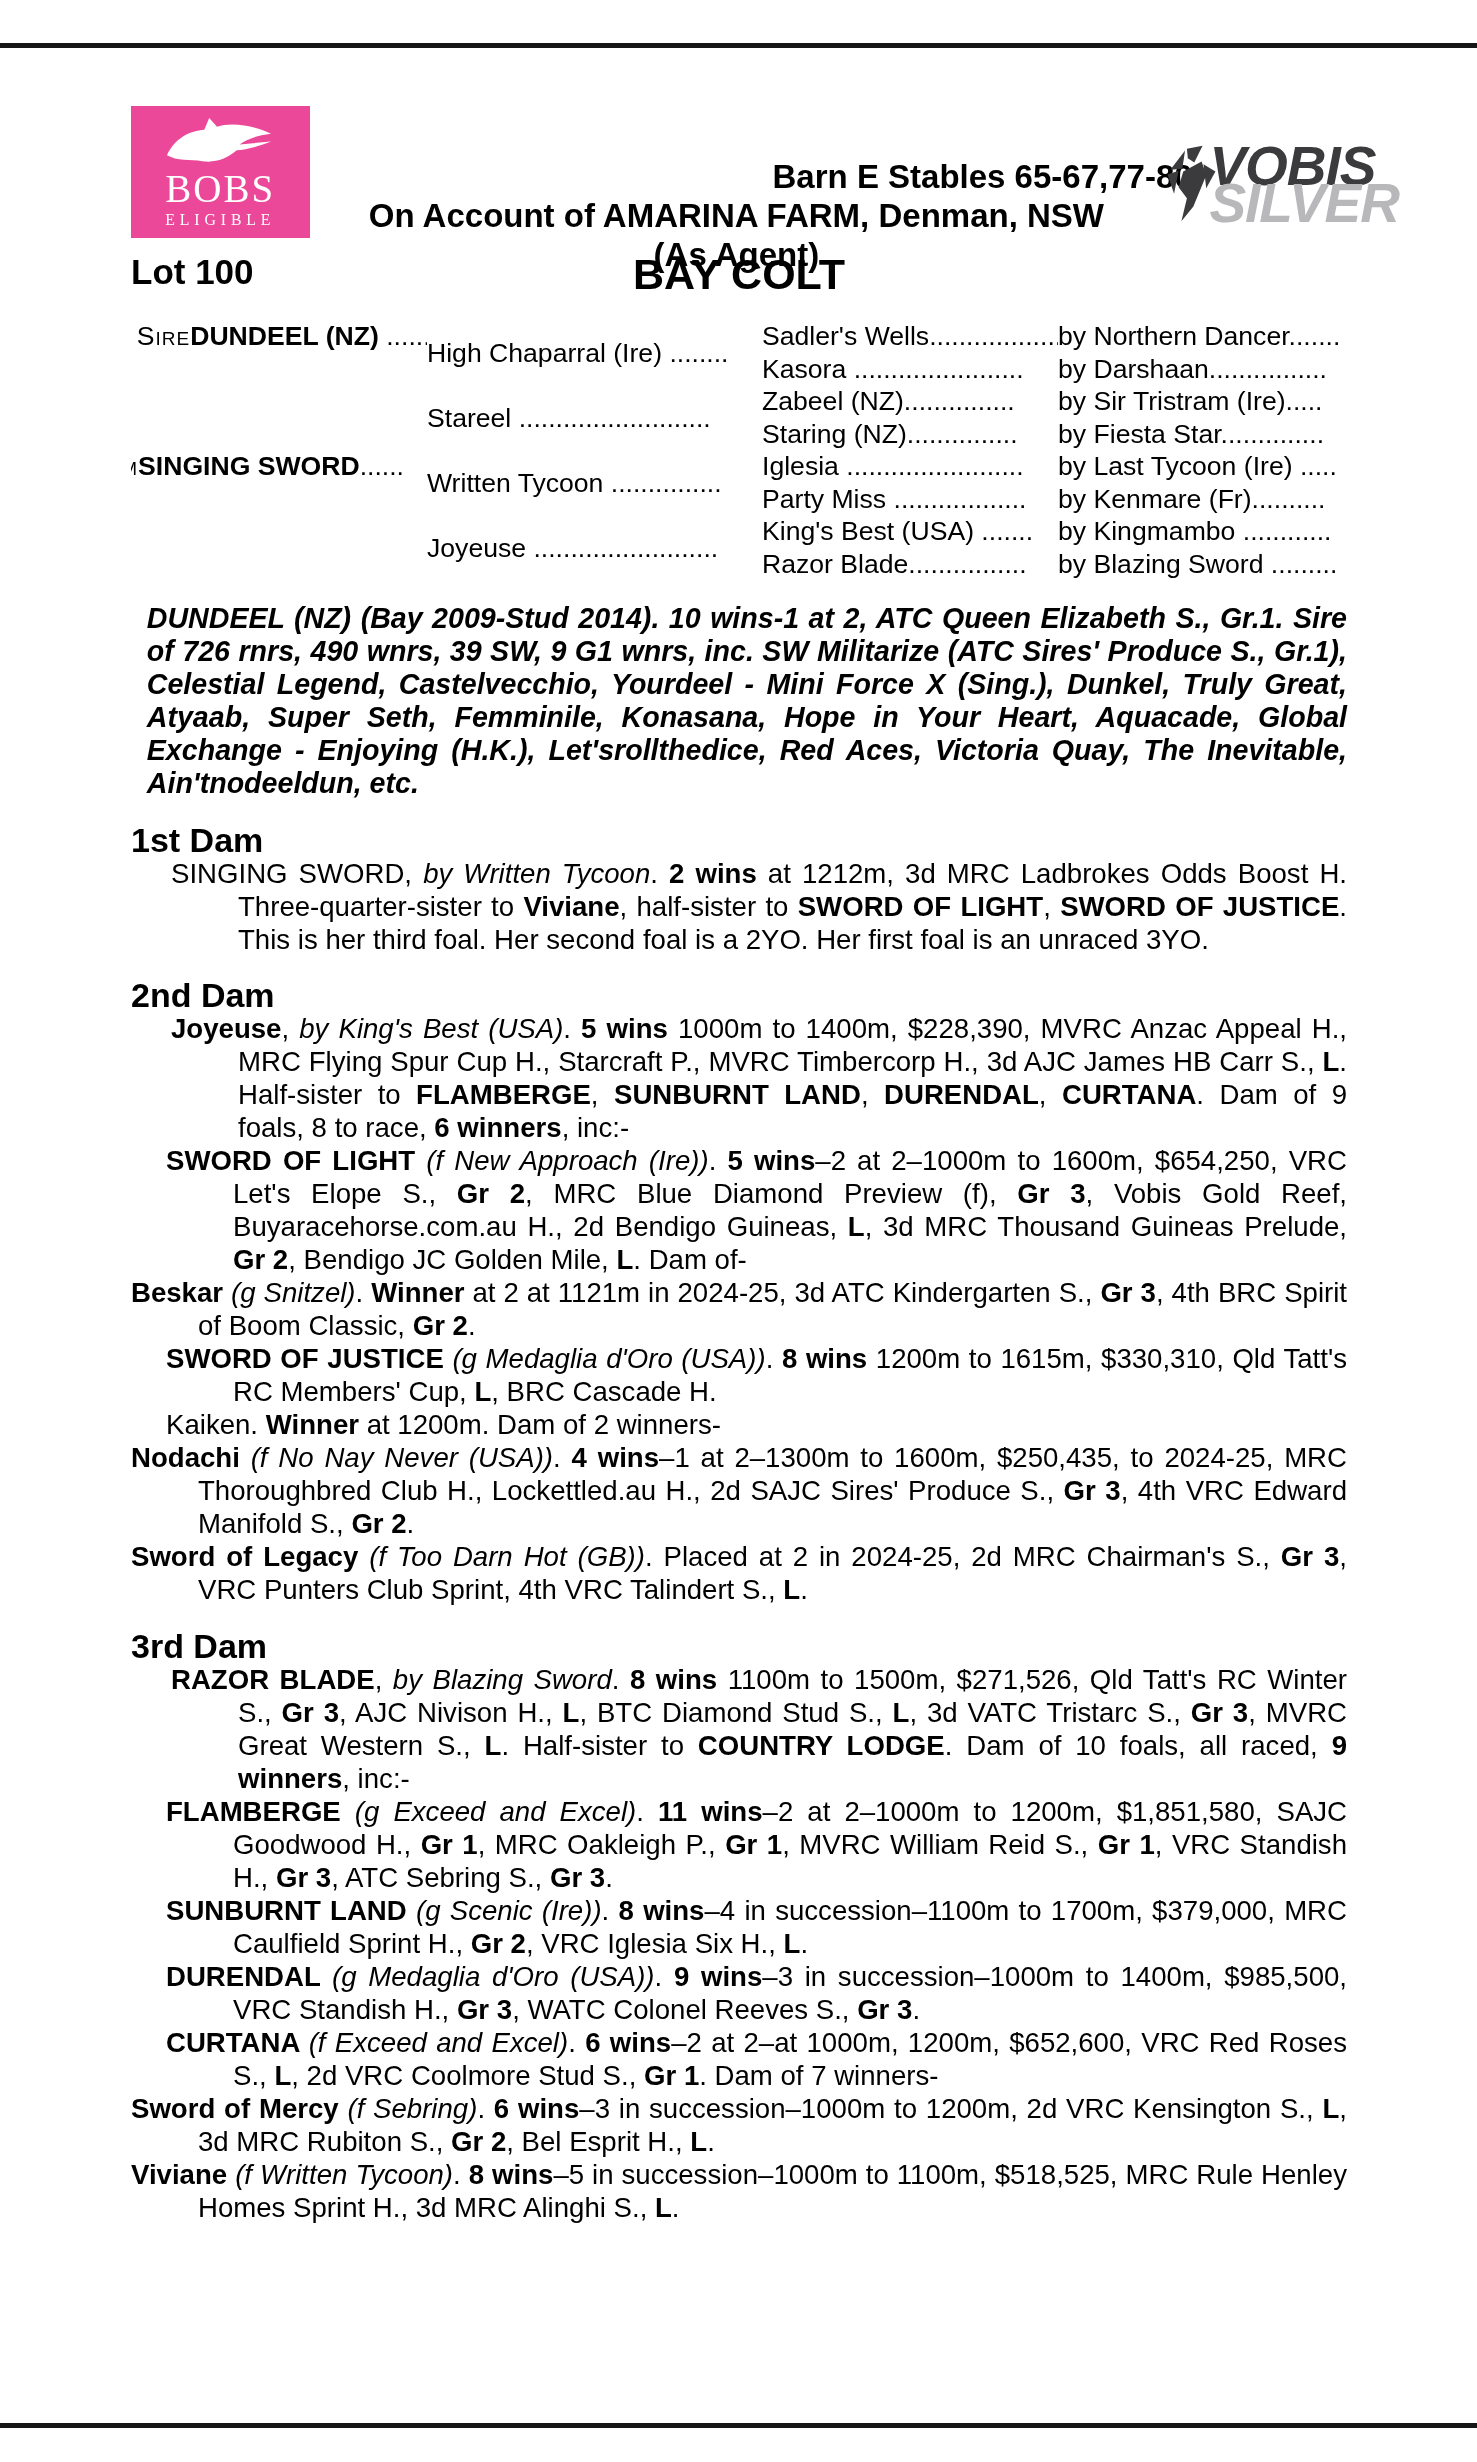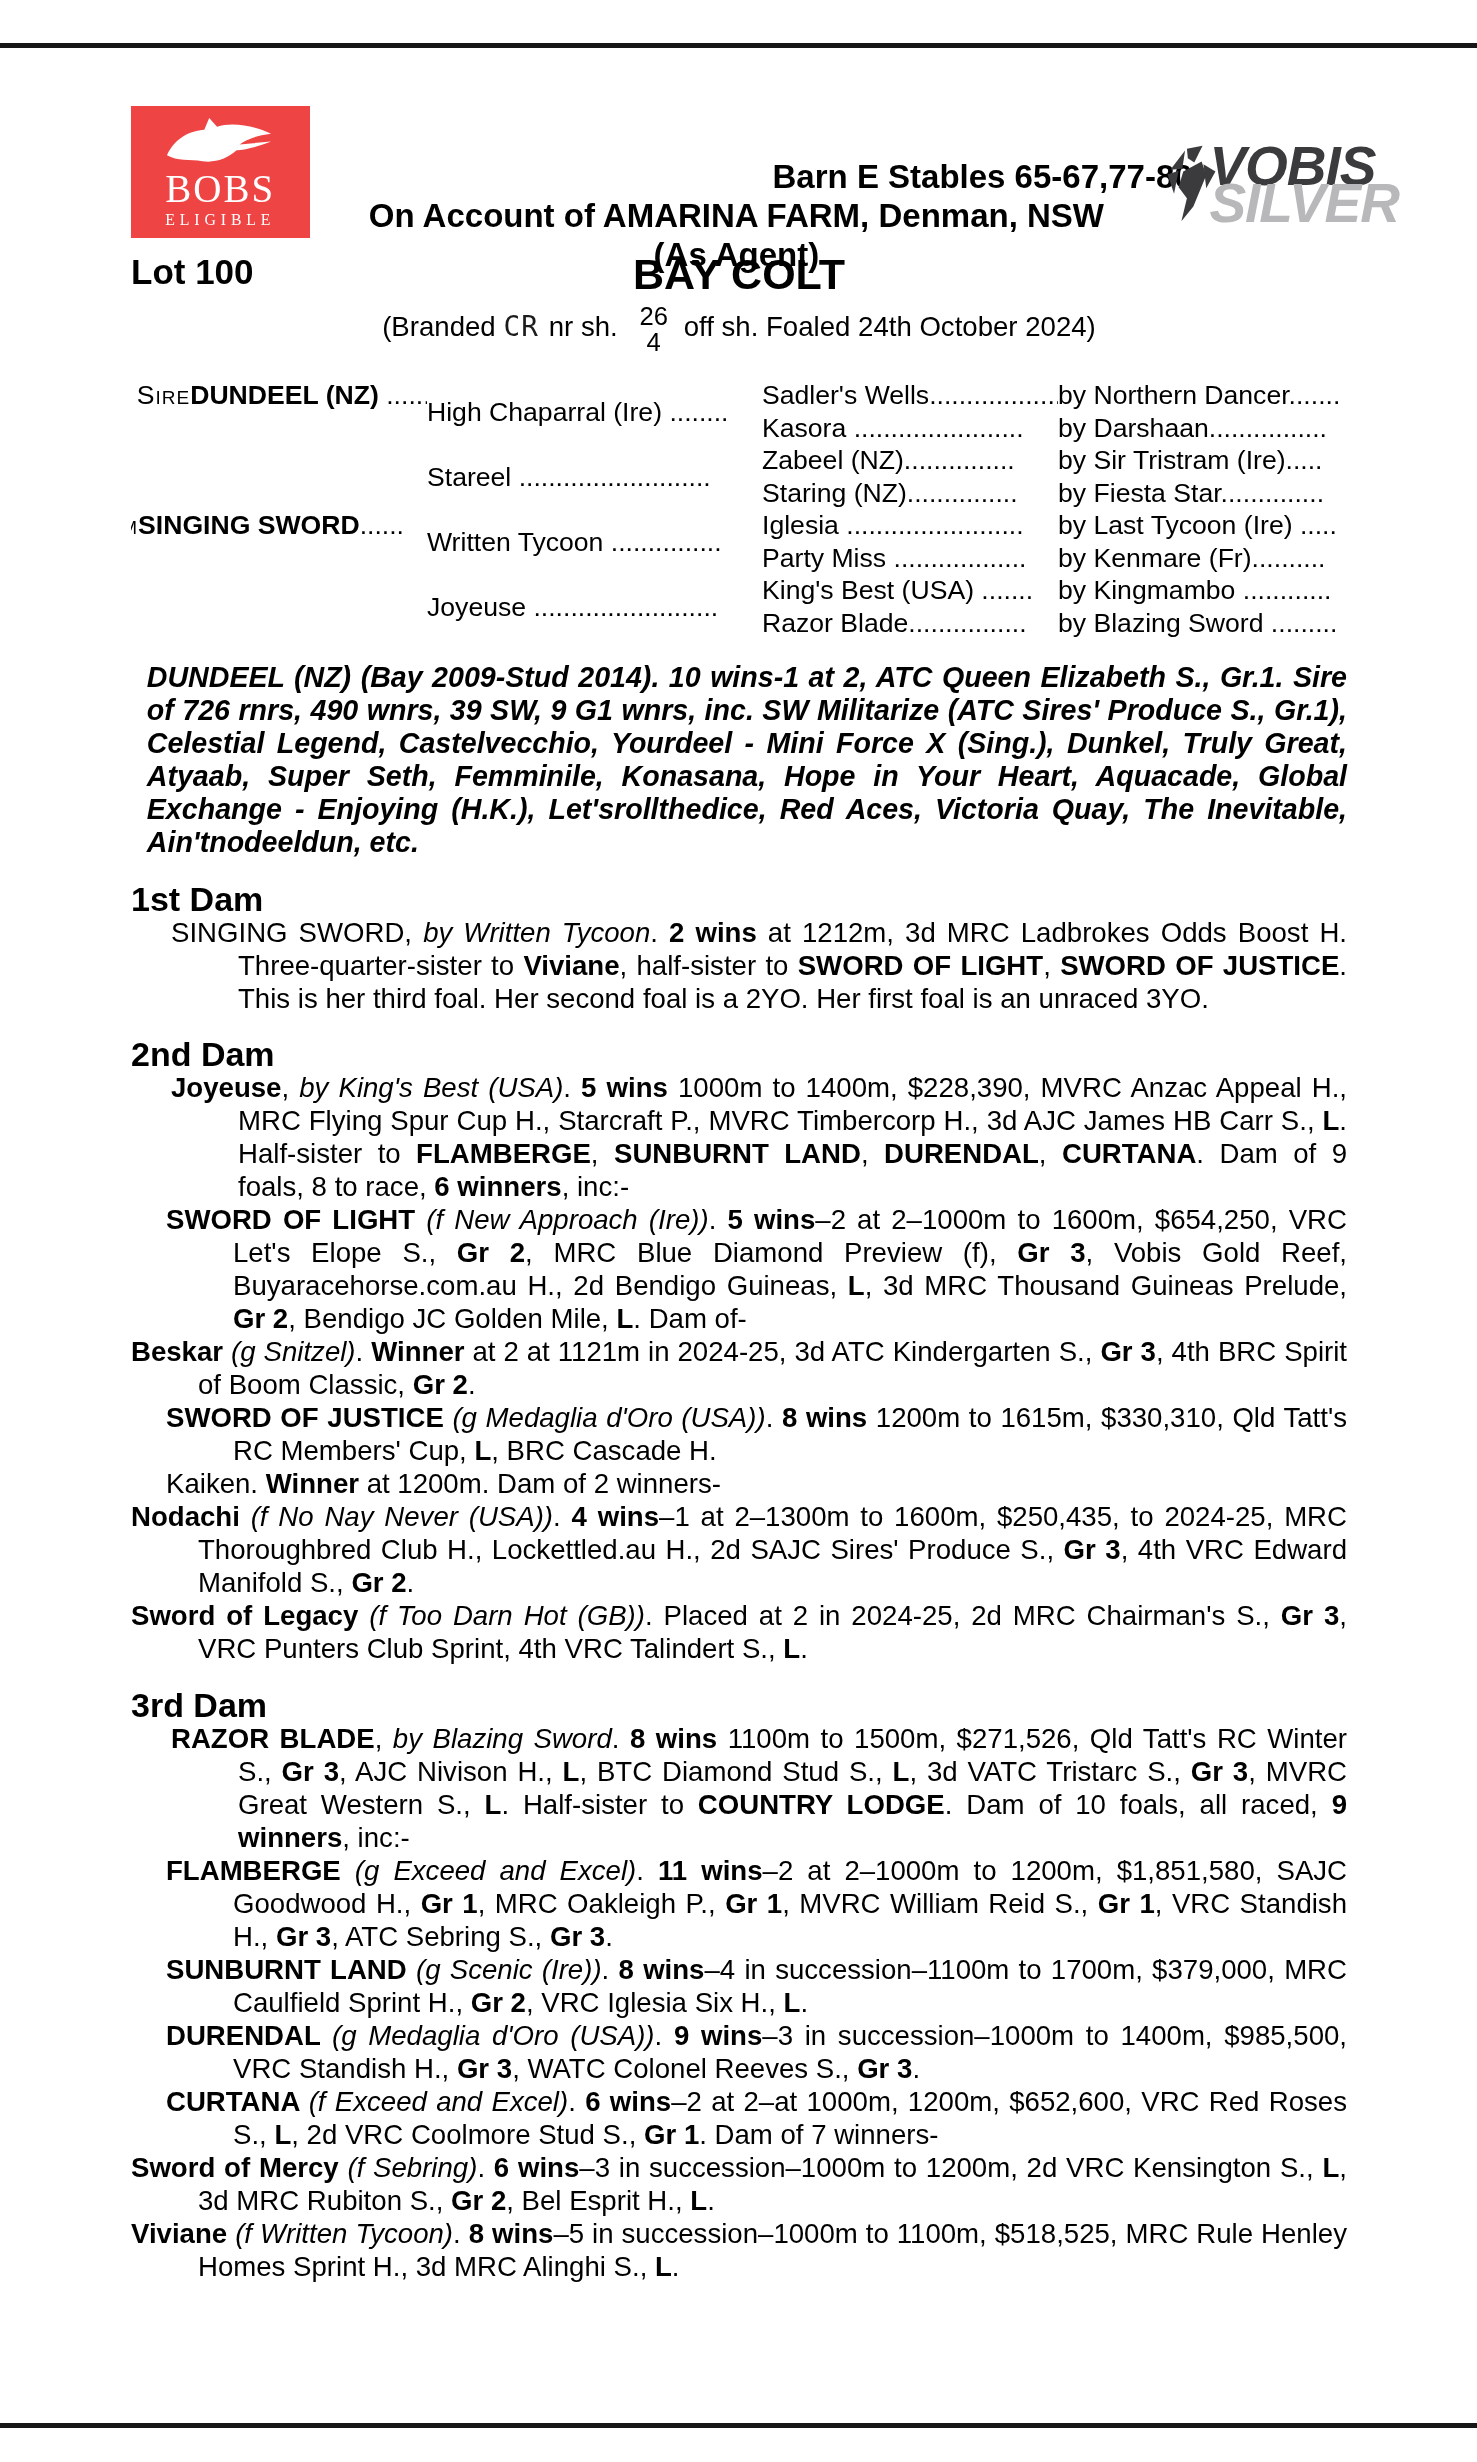--- a/index.html
+++ b/index.html
@@ -4,21 +4,21 @@
 <style>
   html,body{margin:0;padding:0;background:#ffffff;}
   body{font-family:"Liberation Sans", sans-serif;color:#000;}
   .page{position:relative;width:1478px;height:2463px;background:#fff;overflow:hidden;}
   .rule{position:absolute;left:0;width:1478px;height:4.9px;background:#161616;}
   .rule-top{top:43px;}
   .rule-bottom{top:2423px;}
 
   
   .header{position:absolute;top:106px;left:116px;width:1283px;display:flex;align-items:flex-start;}
-  .bobs-logo{width:179px;height:132px;background:#ef4444;color:#fff;display:flex;flex-direction:column;align-items:center;justify-content:center;margin-left:14.8px;flex:0 0 auto;}
+  .bobs-logo{width:179px;height:132px;background:#ec4899;color:#fff;display:flex;flex-direction:column;align-items:center;justify-content:center;margin-left:14.8px;flex:0 0 auto;}
   .bobs-title{font-family:"Liberation Serif", serif;font-size:39px;letter-spacing:2px;line-height:39px;}
   .bobs-sub{font-family:"Liberation Serif", serif;font-size:15.8px;letter-spacing:4.9px;line-height:19.7px;margin-top:2px;}
   .header-center{flex:1 1 auto;padding-top:51px;font-weight:bold;font-size:33px;line-height:39px;text-align:center;}
   .barn-line{text-align:right;margin-right:-29.6px;}
   .vobis-logo{flex:0 0 auto;width:236px;display:flex;align-items:center;margin-top:-3.9px;}
   .vobis-text{display:flex;flex-direction:column;justify-content:center;font-style:italic;font-weight:bold;font-size:55px;line-height:39px;letter-spacing:-1px;margin-left:-7.9px;}
   .vobis-1{color:#3b3b3d;}
   .vobis-2{color:#b8b8ba;margin-top:-2px;}
 
   
@@ -98,30 +98,20 @@
     </div>
   </div>
 
   <div class="main">
 
     <div class="lot-row">
       <div class="lot-title">BAY COLT</div>
       <div class="lot-label">Lot 100</div>
     </div>
 
-    <div class="brand-line">
-      <span>(Branded</span>
-      <span class="brand-mark">CR</span>
-      <span class="brand-mid">nr sh.</span>
-      <span class="frac">
-        <span>26</span>
-        <span>4</span>
-      </span>
-      <span>off sh. Foaled 24th October 2024)</span>
-    </div>
 
     <div class="pedigree">
       <div class="ped-group g1">
         <div class="ped-label">Sire</div>
         <div class="ped-name"><span class="b">DUNDEEL (NZ)</span><span class="dots"> .........</span></div>
       </div>
       <div class="ped-group g5">
         <div class="ped-label">Dam</div>
         <div class="ped-name"><span class="b">SINGING SWORD</span><span class="dots">......</span></div>
         <div class="ped-year">2016</div>

